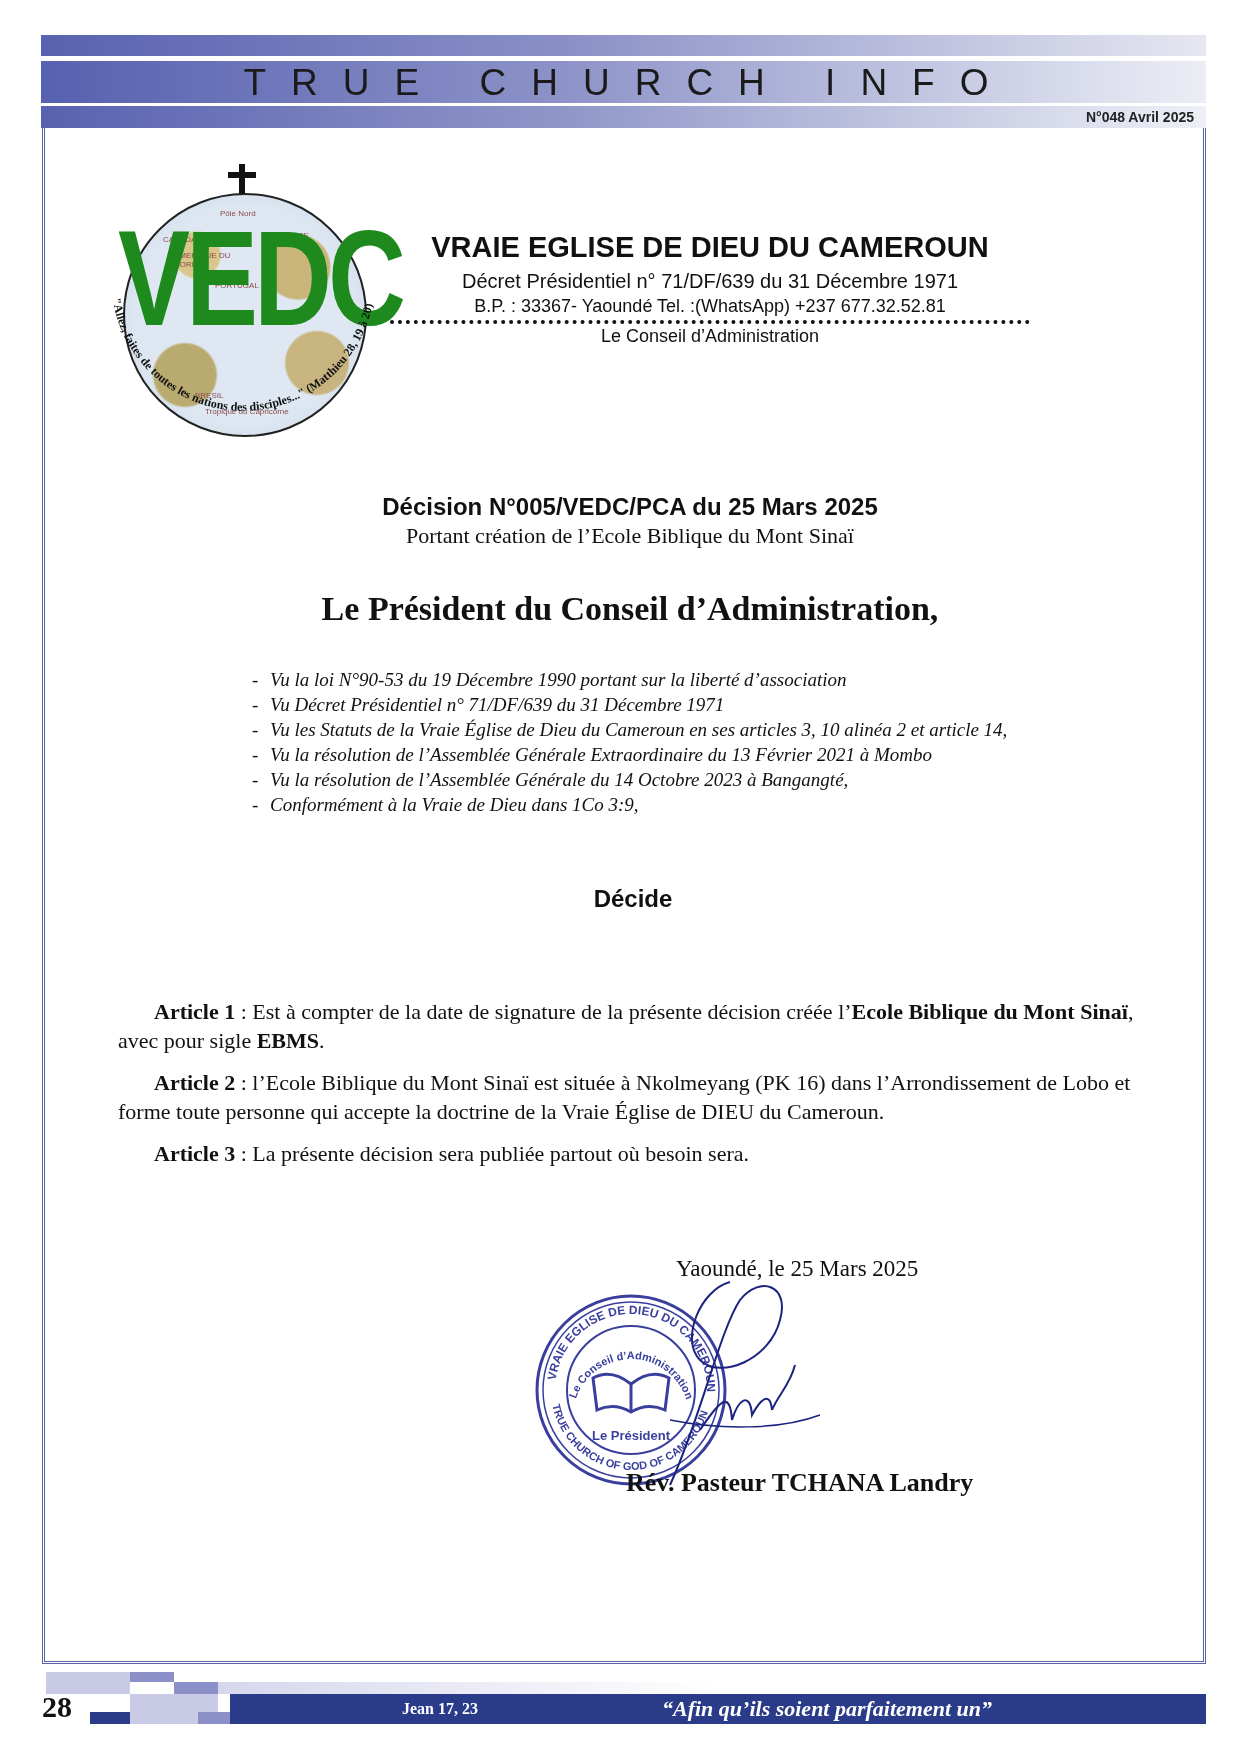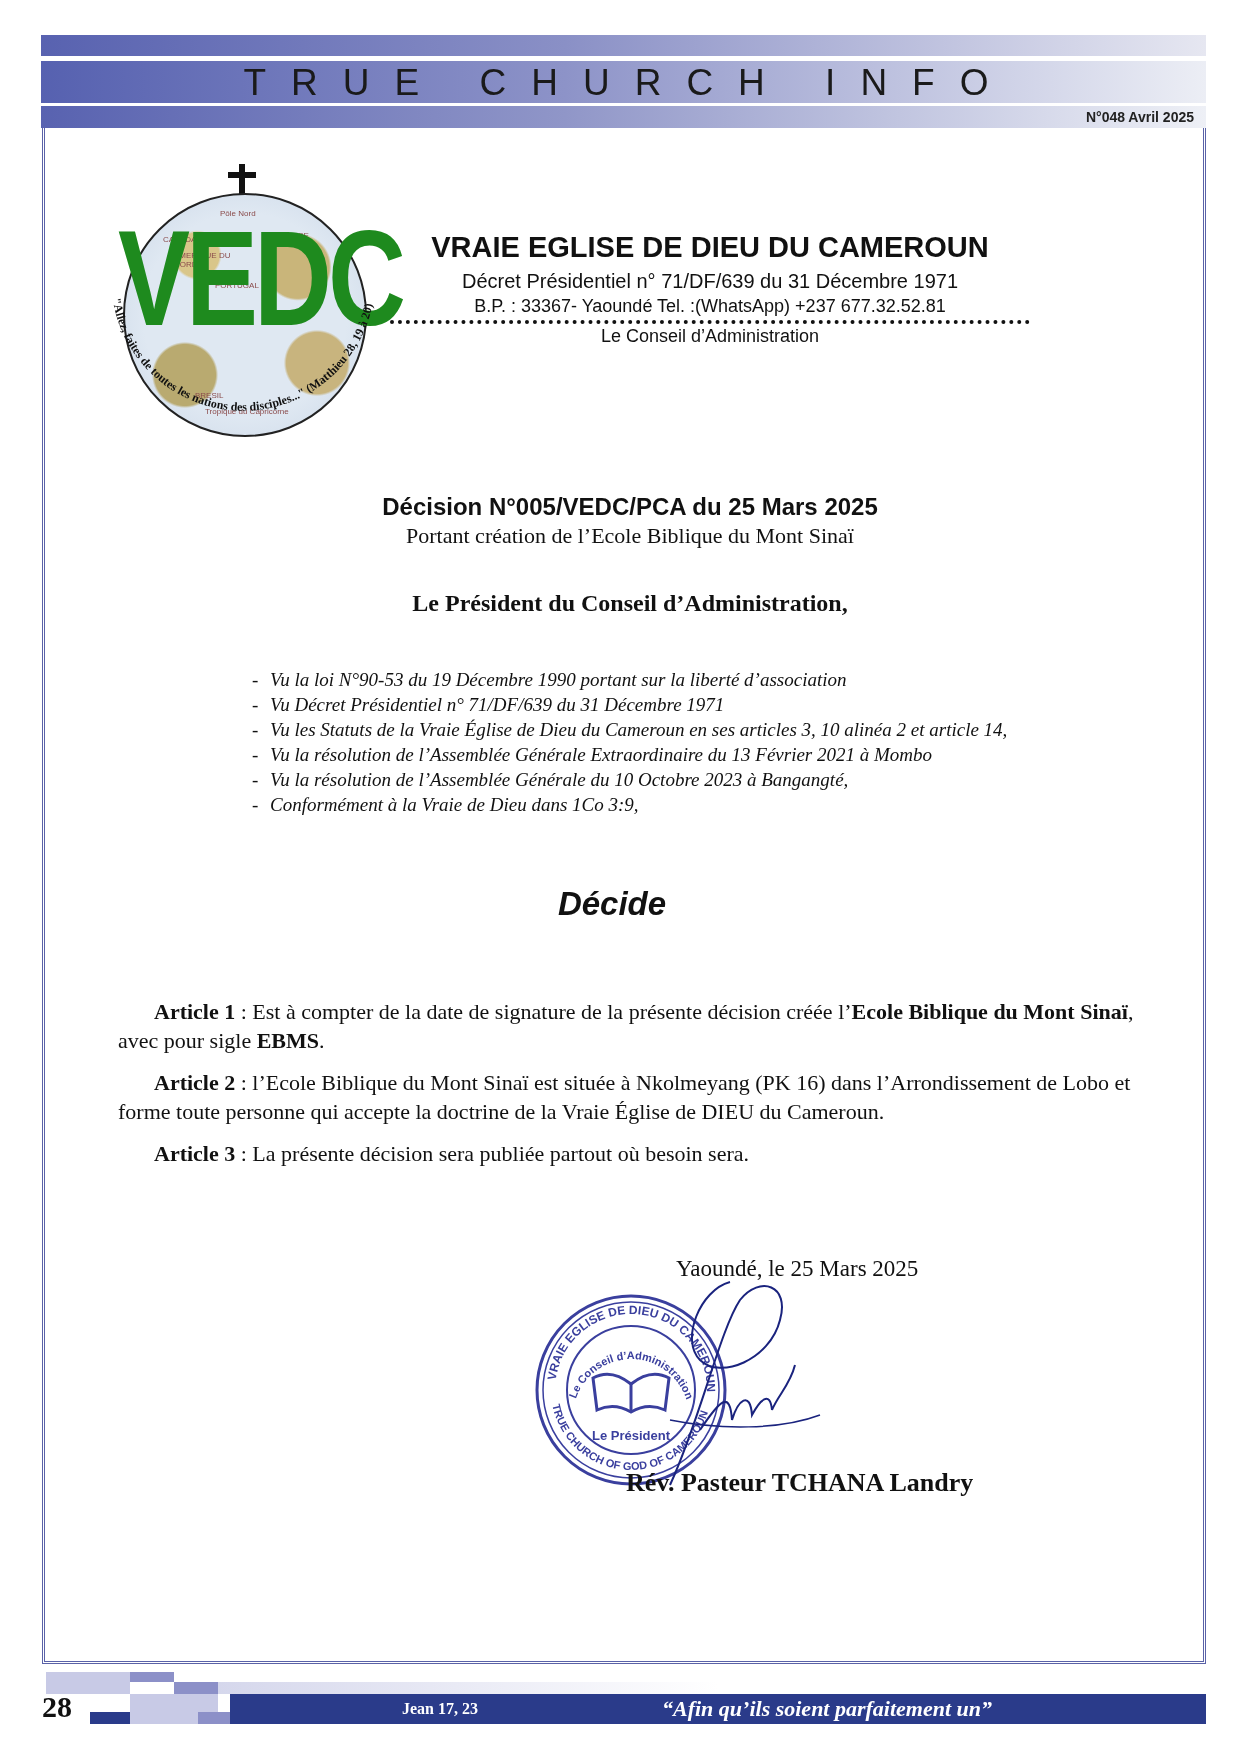--- a/index.html
+++ b/index.html
@@ -48,30 +48,30 @@
   .org .decree { font-size: 20px; line-height: 26px; margin-top: 4px; }
   .org .contact { font-size: 18px; line-height: 24px; }
   .org .dots { margin: 0 auto; width: 640px; border-bottom: 4px dotted #111; height: 2px; }
   .org .council { font-size: 18px; line-height: 24px; }
 
   
   .decision { position: absolute; left: 240px; top: 492px; width: 780px; text-align: center; }
   .decision .num { font-family: "Liberation Sans", sans-serif; font-weight: bold; font-size: 24px; line-height: 30px; }
   .decision .subj { font-size: 22px; line-height: 28px; }
   .president { position: absolute; left: 240px; top: 590px; width: 780px; text-align: center;
-    font-weight: bold; font-size: 24px; }
+    font-weight: bold; font-size: 34px; }
 
   
   .consider { position: absolute; left: 252px; top: 667px; width: 900px; margin: 0; padding: 0; list-style: none;
     font-style: italic; font-size: 19px; line-height: 25px; }
   .consider li { position: relative; padding-left: 18px; }
   .consider li::before { content: "-"; position: absolute; left: 0; }
 
-  .decide { position: absolute; left: 512px; top: 885px; width: 200px; text-align: center;
-    font-family: "Liberation Sans", sans-serif; font-weight: bold; font-style: italic; font-size: 33px; }
+  .decide { position: absolute; left: 533px; top: 885px; width: 200px; text-align: center;
+    font-family: "Liberation Sans", sans-serif; font-weight: bold; font-size: 24px; }
 
   
   .articles { position: absolute; left: 118px; top: 997px; width: 1020px; font-size: 22px; line-height: 29px; }
   .articles p { margin: 0 0 13px 0; text-indent: 36px; }
   .articles b { font-weight: bold; }
 
   .place-date { position: absolute; left: 676px; top: 1256px; font-size: 23px; }
   .stamp { position: absolute; left: 533px; top: 1292px; width: 196px; height: 196px; }
   .signature { position: absolute; left: 660px; top: 1280px; width: 200px; height: 220px; }
   .signer { position: absolute; left: 626px; top: 1468px; font-weight: bold; font-size: 26px; }
@@ -129,21 +129,21 @@
   <div class="num">Décision N°005/VEDC/PCA du 25 Mars  2025</div>
   <div class="subj">Portant création de l’Ecole Biblique du Mont Sinaï</div>
 </div>
 <div class="president">Le Président du Conseil d’Administration,</div>
 
 <ul class="consider">
   <li>Vu la loi N°90-53 du 19 Décembre 1990 portant sur la liberté d’association</li>
   <li>Vu Décret Présidentiel n° 71/DF/639 du 31 Décembre 1971</li>
   <li>Vu les Statuts de la Vraie Église de Dieu du Cameroun en ses articles 3, 10 alinéa 2 et article 14,</li>
   <li>Vu la résolution de l’Assemblée Générale Extraordinaire du 13 Février 2021 à Mombo</li>
-  <li>Vu la résolution de l’Assemblée Générale du 10 Octobre 2023 à Bangangté,</li>
+  <li>Vu la résolution de l’Assemblée Générale du 14 Octobre 2023 à Bangangté,</li>
   <li>Conformément à la Vraie de Dieu dans 1Co 3:9,</li>
 </ul>
 
 <div class="decide">Décide</div>
 
 <div class="articles">
   <p><b>Article 1</b><span> : Est à compter de la date de signature de la présente décision créée l’</span><b>Ecole Biblique du Mont Sinaï</b><span>, avec pour sigle </span><b>EBMS</b><span>.</span></p>
   <p><b>Article 2</b><span> : l’Ecole Biblique du Mont Sinaï est située à Nkolmeyang (PK 16) dans l’Arrondissement de Lobo et forme toute personne qui accepte la doctrine de la Vraie Église de DIEU du Cameroun.</span></p>
   <p><b>Article 3</b><span> : La présente décision sera publiée partout où besoin sera.</span></p>
 </div>

